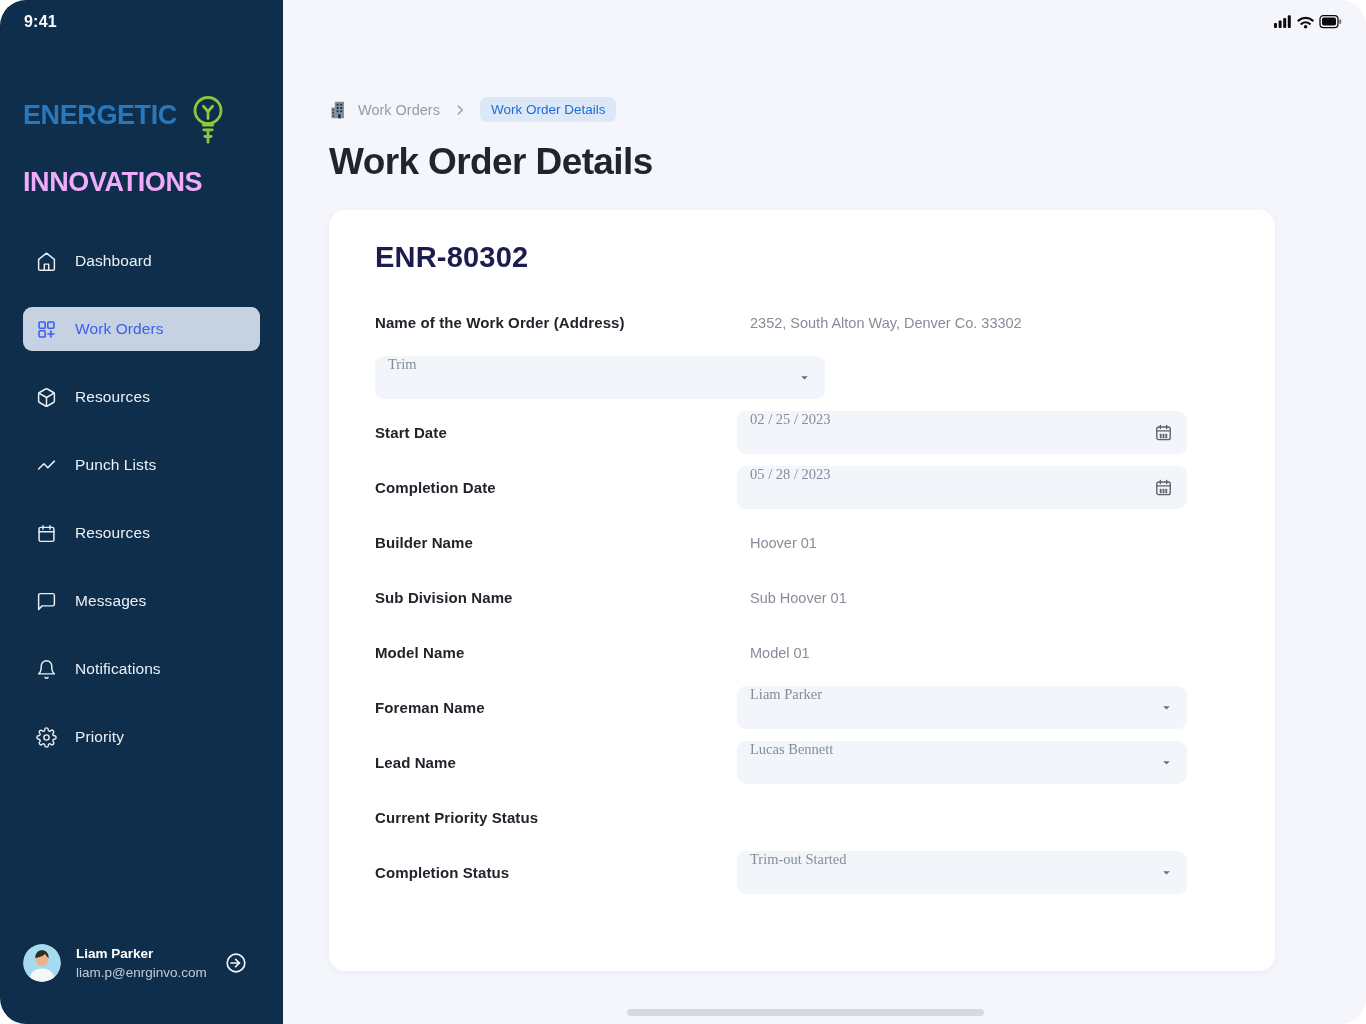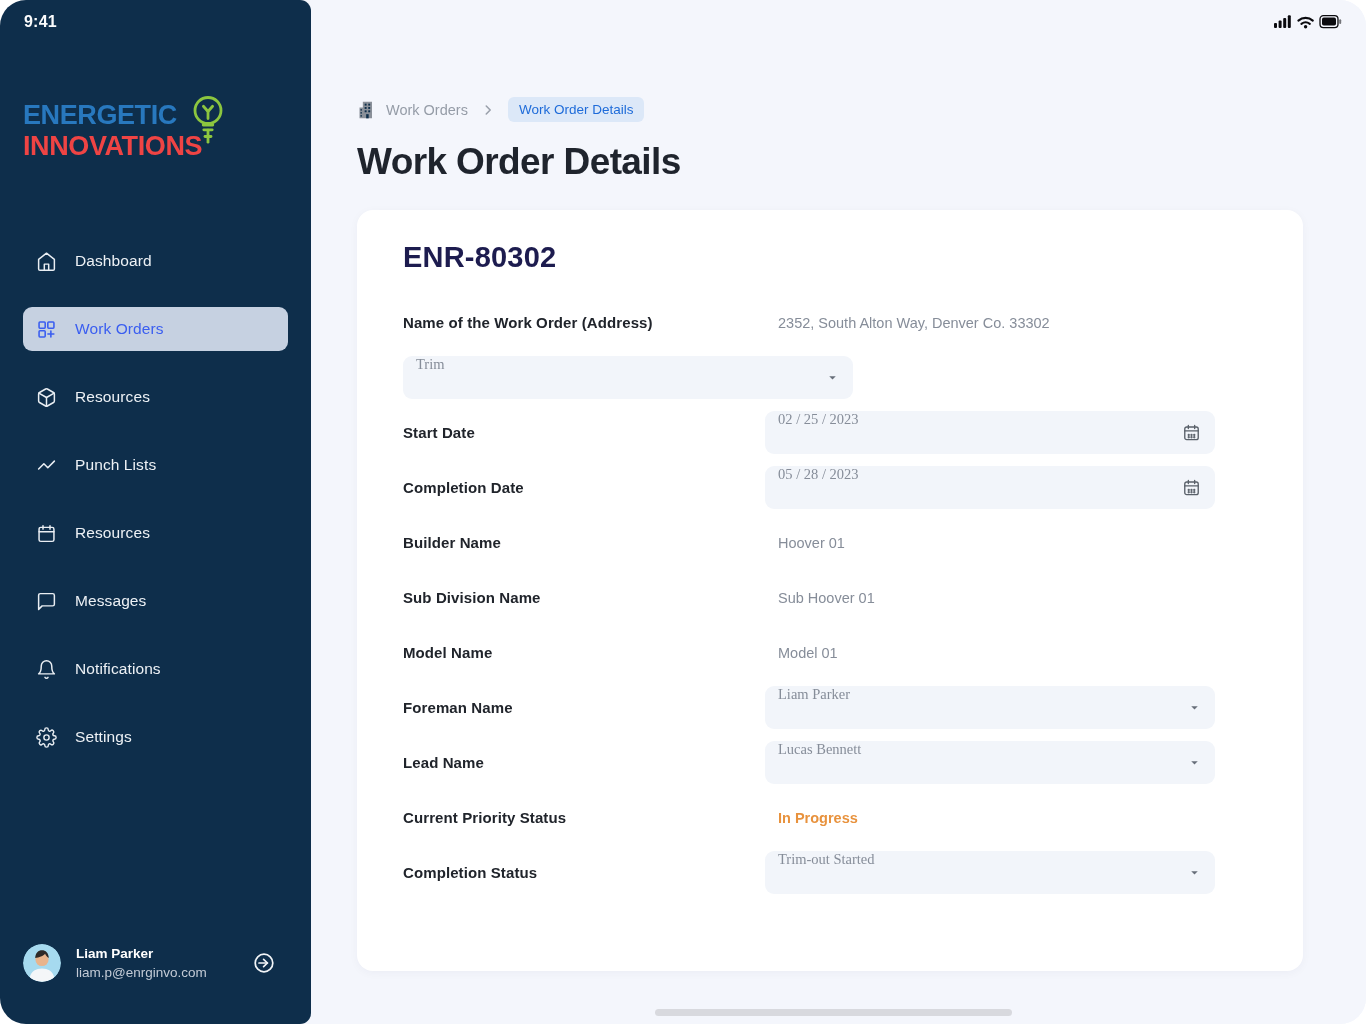--- a/index.html
+++ b/index.html
@@ -1,25 +1,25 @@
 <!DOCTYPE html>
 <html><head>
 <meta charset="utf-8">
 <style>
   * { margin:0; padding:0; box-sizing:border-box; }
   html,body { background:#ffffff; }
   body { font-family:"Liberation Sans","DejaVu Sans",sans-serif; width:1366px; height:1024px; }
   .app { position:relative; width:1366px; height:1024px; border-radius:26px; overflow:hidden; display:flex; background:#F4F6FC; }
 
   
-  .sidebar { position:relative; width:311px; height:100%; background:#0E2E4B; flex:none;border-radius:11px; }
+  .sidebar { position:relative; width:283px; height:100%; background:#0E2E4B; flex:none; }
   .time { position:absolute; top:13px; left:24px; color:#FAFBFC; font-size:16px; font-weight:700; letter-spacing:.2px; }
   .logo { position:absolute; top:100px; left:23px; line-height:31px; font-weight:700; font-size:27px; letter-spacing:-.4px; white-space:nowrap; }
   .logo .l1 { color:#2878BE; }
-  .logo .l2 { color:#ef4444; }
+  .logo .l2 { color:#f0abfc;margin-top:36px; }
   .logo-bulb { position:absolute; left:188px; top:94px; }
 
   .nav { position:absolute; top:239px; left:0; right:0; }
   .nav-item { display:flex; align-items:center; gap:18px; height:44px; margin:0 23px 24px 23px; padding-left:13px; border-radius:9px; color:#EDF1F5; cursor:pointer; }
   .nav-item .nav-icon { width:21px; height:21px; display:flex; align-items:center; }
   .nav-item .nav-icon svg { width:21px; height:21px; stroke:#E9EEF3; }
   .nav-item span.lbl { font-size:15.5px; font-weight:500; letter-spacing:.1px; }
   .nav-item.active { background:#C6D1E1; color:#3A5EF0; }
   .nav-item.active .nav-icon svg { stroke:#3A5EF0; }
 
@@ -143,21 +143,21 @@
         </span>
         <span class="lbl">Notifications</span>
       </div>
       <div class="nav-item">
         <span class="nav-icon">
           <svg viewBox="0 0 24 24" fill="none" stroke-width="1.6" stroke-linecap="round" stroke-linejoin="round">
               <circle cx="12" cy="12" r="3"></circle>
               <path d="M19.4 15a1.65 1.65 0 0 0 .33 1.82l.06.06a2 2 0 0 1-2.83 2.83l-.06-.06a1.65 1.65 0 0 0-1.82-.33 1.65 1.65 0 0 0-1 1.51V21a2 2 0 0 1-4 0v-.09A1.65 1.65 0 0 0 9 19.4a1.65 1.65 0 0 0-1.82.33l-.06.06a2 2 0 0 1-2.83-2.83l.06-.06a1.65 1.65 0 0 0 .33-1.82 1.65 1.65 0 0 0-1.51-1H3a2 2 0 0 1 0-4h.09A1.65 1.65 0 0 0 4.6 9a1.65 1.65 0 0 0-.33-1.82l-.06-.06a2 2 0 0 1 2.83-2.83l.06.06a1.65 1.65 0 0 0 1.82.33H9a1.65 1.65 0 0 0 1-1.51V3a2 2 0 0 1 4 0v.09a1.65 1.65 0 0 0 1 1.51 1.65 1.65 0 0 0 1.82-.33l.06-.06a2 2 0 0 1 2.83 2.83l-.06.06a1.65 1.65 0 0 0-.33 1.82V9a1.65 1.65 0 0 0 1.51 1H21a2 2 0 0 1 0 4h-.09a1.65 1.65 0 0 0-1.51 1z"></path>
             </svg>
         </span>
-        <span class="lbl">Settings</span>
+        <span class="lbl">Priority</span>
       </div>
     </nav>
 
     <div class="user">
       <div class="avatar">
         <svg viewBox="0 0 38 38" width="38" height="38">
           <circle cx="19" cy="19" r="19" fill="#A6DAEF"></circle>
           <circle cx="19" cy="15.5" r="6.6" fill="#E9B48C"></circle>
           <path d="M12.2 14c.2-5.2 3.2-7.8 6.8-7.8s6.6 2.6 6.8 7.8c-2.2-1.2-3.2-3.2-3.7-4.3-1.6 2.1-6.2 3.8-9.9 4.3z" fill="#2E2A28"></path>
           <path d="M6.8 33.2c1.6-6 6.2-8.7 12.2-8.7s10.6 2.7 12.2 8.7a19 19 0 0 1-24.4 0z" fill="#F4F6F8"></path>
@@ -333,23 +333,20 @@
                 <svg width="13" height="13" viewBox="0 0 24 24" fill="#676E79">
                   <path d="M6 9.5l6 6 6-6z"></path>
                 </svg>
               </span>
           </div>
         </div>
       </div>
 
       <div class="row">
         <div class="row-label">Current Priority Status</div>
-        <div class="row-value">
-            <span class="value-status">In Progress</span>
-          </div>
       </div>
 
       <div class="row">
         <div class="row-label">Completion Status</div>
         <div class="row-value">
           <div class="input-box">
             <span class="val">Trim-out Started</span>
             <span class="tail">
                 <svg width="13" height="13" viewBox="0 0 24 24" fill="#676E79">
                   <path d="M6 9.5l6 6 6-6z"></path>

